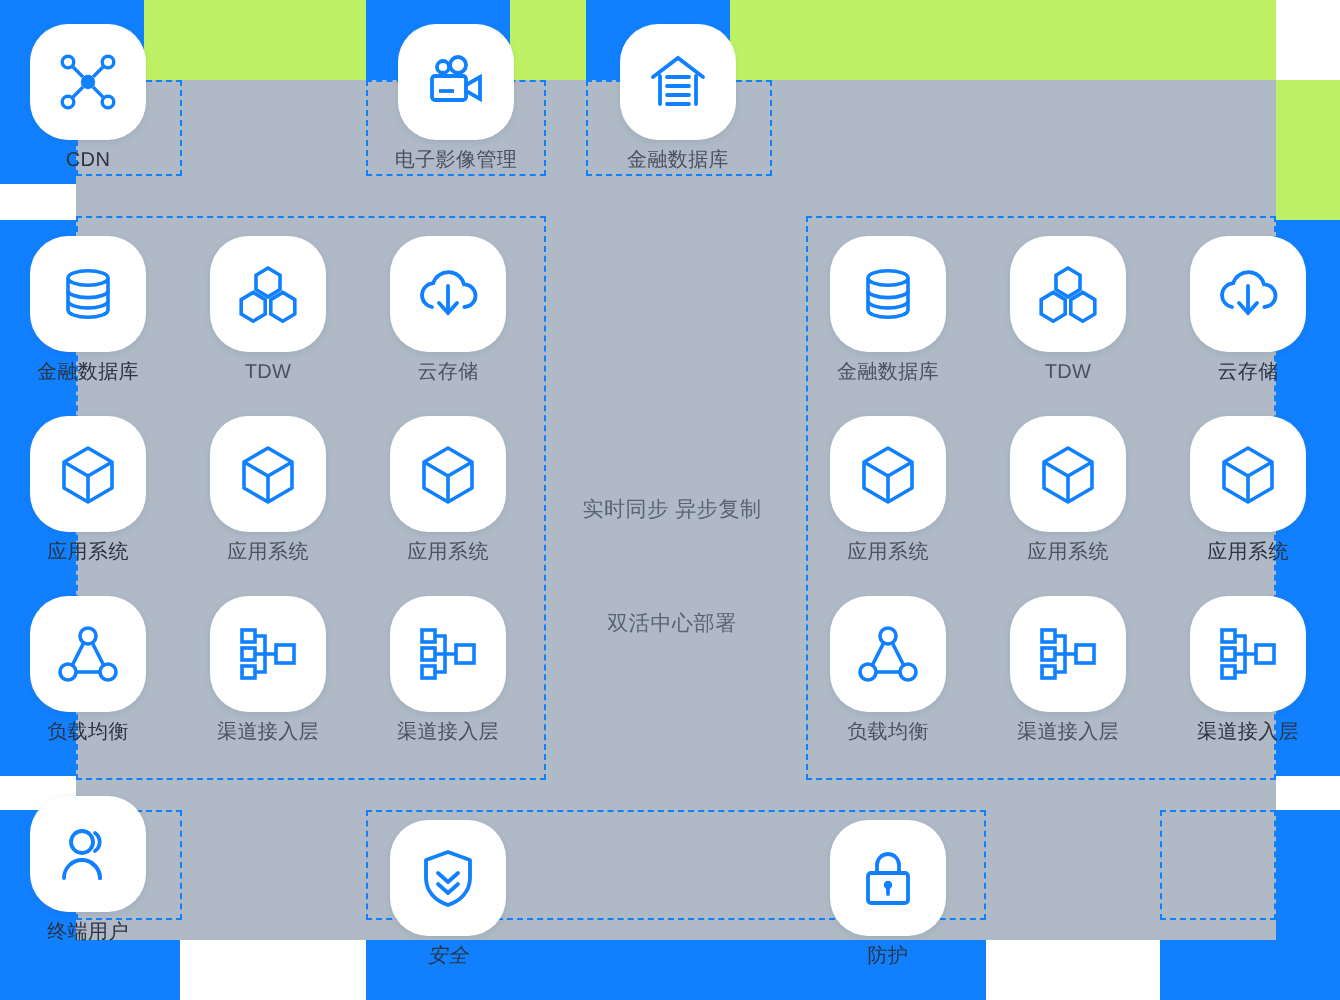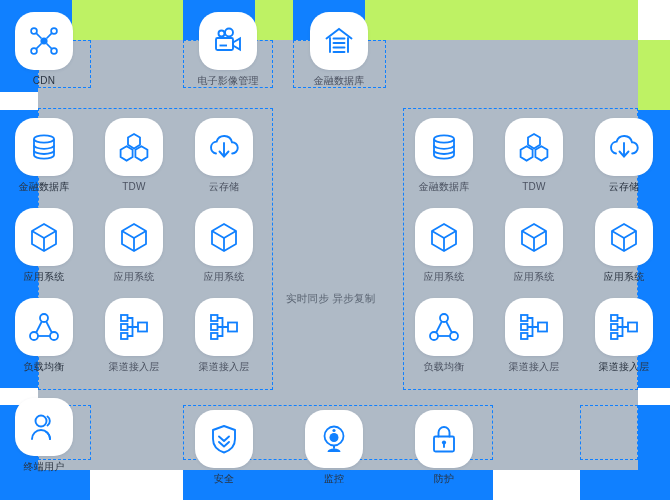--- a/index.html
+++ b/index.html
@@ -30,21 +30,21 @@
   .tile svg{display:block;}
   .nlabel{
     margin-top:5px;font-size:10px;line-height:12px;color:#4a5160;
     white-space:nowrap;text-align:center;letter-spacing:.2px;
   }
   .nlabel.on-blue{color:#2a3340;}
 
   
   .center-note{
     position:absolute;font-size:10.5px;color:#5a6472;white-space:nowrap;
-    letter-spacing:.3px;margin-top:44px;
+    text-align:center;letter-spacing:.3px;
   }
 </style>
 </head>
 <body>
 
 <div id="stage">
 
   <div class="blk" style="left:0;top:0;width:72px;height:92px;background:#1080FF;"></div>
   <div class="blk" style="left:183px;top:0;width:72px;height:92px;background:#1080FF;"></div>
   <div class="blk" style="left:293px;top:0;width:72px;height:92px;background:#1080FF;"></div>
@@ -248,20 +248,21 @@
           <rect x="3" y="22" width="6.5" height="6"></rect>
           <rect x="20" y="11.5" width="9" height="9"></rect>
           <path d="M9.5 7 H14.5 V16 H20 M14.5 16 V25 H9.5 M9.5 16 H14.5"></path>
         </svg>
       </span>
     </div>
     <div class="nlabel">渠道接入层</div>
   </div>
 
   <div class="center-note" style="left:286px;top:248px;width:100px;">实时同步  异步复制</div>
+  <div class="center-note" style="left:286px;top:305px;width:100px;">双活中心部署</div>
 
   <div class="node" style="left:414px;top:118px;">
     <div class="tile">
       <span>
         <svg width="32" height="32" viewBox="0 0 32 32" fill="none" stroke="#1080FF" stroke-width="1.8">
           <ellipse cx="16" cy="8" rx="10" ry="3.6"></ellipse>
           <path d="M6 8 v16 a10 3.6 0 0 0 20 0 V8"></path>
           <path d="M6 14.2 a10 3.6 0 0 0 20 0"></path>
           <path d="M6 19.4 a10 3.6 0 0 0 20 0"></path>
         </svg>
@@ -388,47 +389,33 @@
           <circle cx="13" cy="10" r="5.5"></circle>
           <path d="M4 28 a9 9 0 0 1 18 0"></path>
           <path d="M19.5 5.5 a5.5 5.5 0 0 1 0 9"></path>
           <path d="M22 28 a9 9 0 0 0 -4 -7.2"></path>
         </svg>
       </span>
     </div>
     <div class="nlabel on-blue">终端用户</div>
   </div>
 
-  <div class="node" style="left:194px;top:410px;">
+  <div class="node" style="left:194px;top:410px;font-style:italic;">
     <div class="tile">
       <span>
         <svg width="32" height="32" viewBox="0 0 32 32" fill="none" stroke="#1080FF" stroke-width="1.9" stroke-linecap="round" stroke-linejoin="round">
           <path d="M16 3 L27 7 v9 c0 7 -5 11.5 -11 13.5 C10 27.5 5 23 5 16 V7 Z"></path>
           <polyline points="11,13.5 16,18 21,13.5"></polyline>
           <polyline points="11,19 16,23.5 21,19"></polyline>
         </svg>
       </span>
     </div>
     <div class="nlabel on-blue">安全</div>
   </div>
 
-  <div class="node" style="left:304px;top:410px;">
-    <div class="tile">
-      <span>
-        <svg width="32" height="32" viewBox="0 0 32 32" fill="none" stroke="#1080FF" stroke-width="1.8">
-          <circle cx="16" cy="13" r="9.5"></circle>
-          <circle cx="16" cy="14.5" r="4.5" fill="#1080FF" stroke="none"></circle>
-          <circle cx="16" cy="7.5" r="1.6" fill="#1080FF" stroke="none"></circle>
-          <path d="M16 22.5 v3.2" stroke-width="2"></path>
-          <path d="M9.5 29 a6.5 3.4 0 0 1 13 0 Z" fill="#1080FF" stroke="none"></path>
-        </svg>
-      </span>
-    </div>
-    <div class="nlabel on-blue">监控</div>
-  </div>
 
   <div class="node" style="left:414px;top:410px;justify-content:center;">
     <div class="tile">
       <span>
         <svg width="32" height="32" viewBox="0 0 32 32" fill="none" stroke="#1080FF" stroke-width="1.9" stroke-linecap="round">
           <rect x="6" y="13.5" width="20" height="15" rx="1.5"></rect>
           <path d="M10.5 13.5 V9.5 a5.5 5.5 0 0 1 11 0 v4"></path>
           <circle cx="16" cy="19.5" r="2.1" fill="#1080FF" stroke="none"></circle>
           <line x1="16" x2="16" y1="20.5" y2="24"></line>
         </svg>

